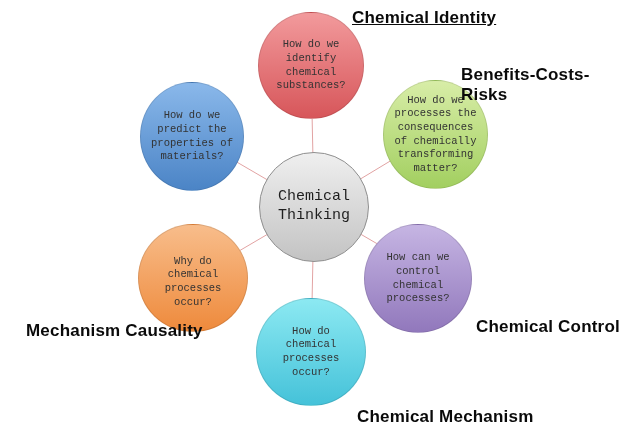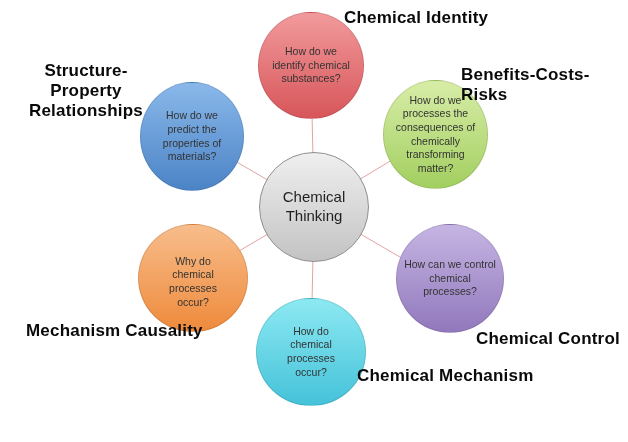--- a/index.html
+++ b/index.html
@@ -25,20 +25,21 @@
   .node {
     position: absolute;
     border-radius: 50%;
     display: flex;
     align-items: center;
     justify-content: center;
     text-align: center;
     z-index: 2;
     box-sizing: border-box;
     border: 1px solid rgba(0,0,0,0.10);
+    font-family: Liberation Mono, monospace;
   }
   .node-text {
     font-size: 10.5px;
     line-height: 1.3;
     color: #333333;
   }
   .center-node {
     border: 1px solid #8f8f8f;
   }
   .center-text {
@@ -54,37 +55,37 @@
     color: #0a0a0a;
     z-index: 3;
     white-space: pre-line;
   }
   
   .pos-identity   { left: 258px; top: 12px;  width: 106px; height: 107px; }
   .pos-structure  { left: 140px; top: 82px;  width: 104px; height: 109px; align-items: center; }
   .pos-benefits   { left: 383px; top: 80px;  width: 105px; height: 109px; }
   .pos-center     { left: 259px; top: 152px; width: 110px; height: 110px; }
   .pos-causality  { left: 138px; top: 224px; width: 110px; height: 108px; }
-  .pos-control    { left: 396px; top: 224px; width: 108px; height: 109px; }
+  .pos-control    { left: 364px; top: 224px; width: 108px; height: 109px; }
   .pos-mechanism  { left: 256px; top: 298px; width: 110px; height: 108px; }
   
   .w-identity  .node-text { max-width: 82px; }
   .w-structure .node-text { max-width: 84px; }
   .w-benefits  .node-text { max-width: 92px; }
   .w-causality .node-text { max-width: 64px; margin-top: 8px; }
   .w-control   .node-text { max-width: 96px; }
   .w-mechanism .node-text { max-width: 64px; }
   .w-center    .center-text { max-width: 72px; text-align: center; }
   
-  .lbl-identity  { left: 344px; top: 8px; }
+  .lbl-identity  { left: 352px; top: 8px; text-decoration: underline; }
   .lbl-benefits  { left: 461px; top: 65px; }
   .lbl-structure { left: 10px;  top: 61px; width: 152px; text-align: center; }
   .lbl-causality { left: 26px;  top: 321px; }
-  .lbl-control   { left: 476px; top: 317px; margin-top: 12px; }
-  .lbl-mechanism { left: 357px; top: 366px; }
+  .lbl-control   { left: 476px; top: 317px; }
+  .lbl-mechanism { left: 357px; top: 407px; }
 </style>
 </head>
 <body>
 
 <div class="canvas">
 
   <svg class="connectors" viewBox="0 0 628 442" xmlns="http://www.w3.org/2000/svg">
     <line x1="314" y1="207" x2="311" y2="65" stroke="#e2a3a3" stroke-width="1"></line>
     <line x1="314" y1="207" x2="192" y2="136" stroke="#e2a3a3" stroke-width="1"></line>
     <line x1="314" y1="207" x2="435" y2="134" stroke="#e2a3a3" stroke-width="1"></line>
@@ -119,16 +120,14 @@
 
   <div class="node center-node pos-center w-center" style="background: linear-gradient(rgb(239, 239, 239), rgb(195, 195, 195));">
     <div class="center-text">Chemical Thinking</div>
   </div>
 
   <div class="ext-label lbl-identity">Chemical Identity</div>
   <div class="ext-label lbl-benefits">Benefits-Costs-Risks</div>
   <div class="ext-label lbl-control">Chemical Control</div>
   <div class="ext-label lbl-mechanism">Chemical Mechanism</div>
   <div class="ext-label lbl-causality">Mechanism Causality</div>
-  <div class="ext-label lbl-structure">Structure-Property
-Relationships</div>
 
 </div>
 
 </body></html>

